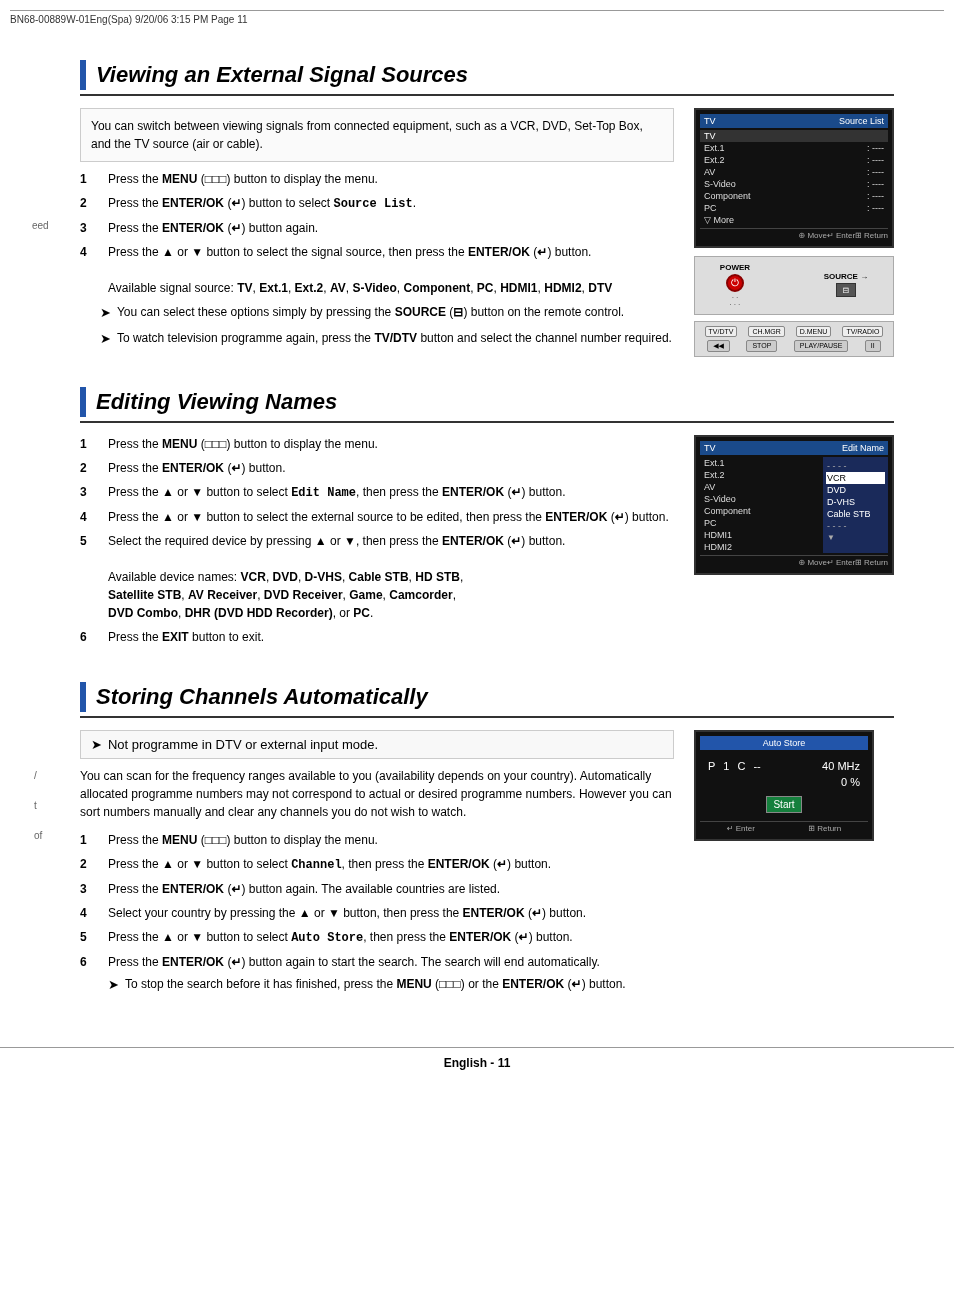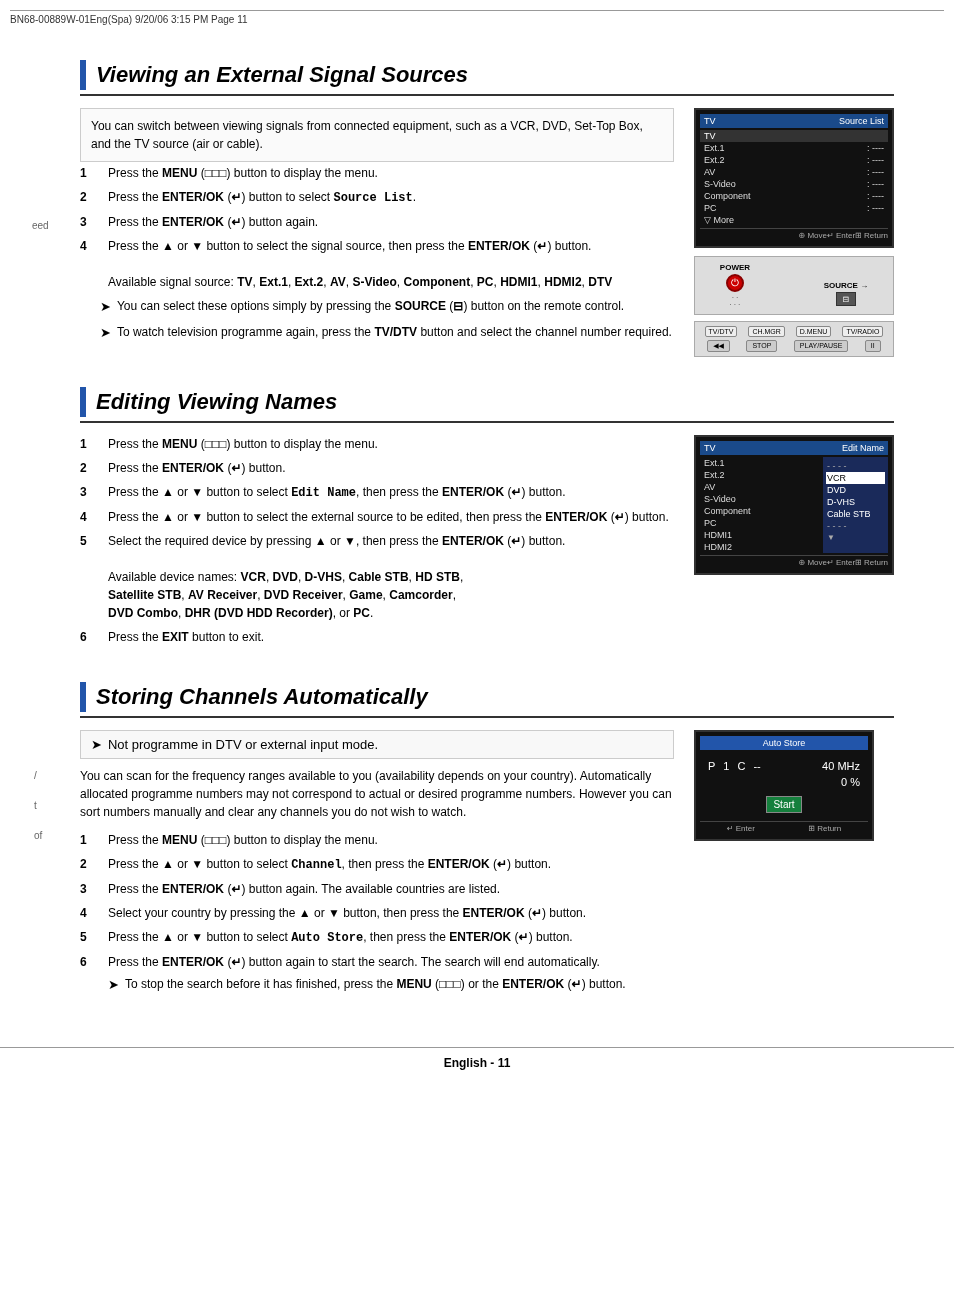--- a/index.html
+++ b/index.html
@@ -71,21 +71,21 @@
       flex: 1;
     }
     .section-image {
       width: 200px;
       flex-shrink: 0;
     }
     
     .intro-para {
       font-size: 12px;
       line-height: 1.5;
-      margin-bottom: 2px;
+      margin-bottom: 8px;
       border: 1px solid #ccc;
       padding: 8px 10px;
       background: #fafafa;
     }
     
     .steps {
       list-style: none;
       padding: 0;
     }
     .step {
@@ -307,21 +307,21 @@
                 <span></span>
               </div>
             <div class="screen-footer">
               <span>⊕ Move</span>
               <span>↵ Enter</span>
               <span>⊞ Return</span>
             </div>
           </div>
 
           <div style="border:1px solid #aaa;background:#ddd;padding:6px;margin-bottom:6px;font-size:9px;text-align:center;">
-            <div style="display:flex;justify-content:space-around;align-items:flex-end;gap:36px;">
+            <div style="display:flex;justify-content:space-around;align-items:center;gap:36px;">
               <div style="text-align:center;">
                 <div style="font-size:8px;font-weight:bold;">POWER</div>
                 <div style="width:18px;height:18px;border-radius:50%;background:#c00;border:2px solid #800;margin:2px auto;display:flex;align-items:center;justify-content:center;color:#fff;font-size:10px;">⏻</div>
                 <div style="font-size:7px;color:#555;">· ·</div>
                 <div style="font-size:7px;color:#555;">· · ·</div>
               </div>
               <div style="text-align:center;">
                 <div style="font-size:8px;font-weight:bold;">SOURCE →</div>
                 <div style="width:20px;height:14px;background:#555;border:1px solid #333;margin:2px auto;display:flex;align-items:center;justify-content:center;color:#fff;font-size:8px;">⊟</div>
               </div>

